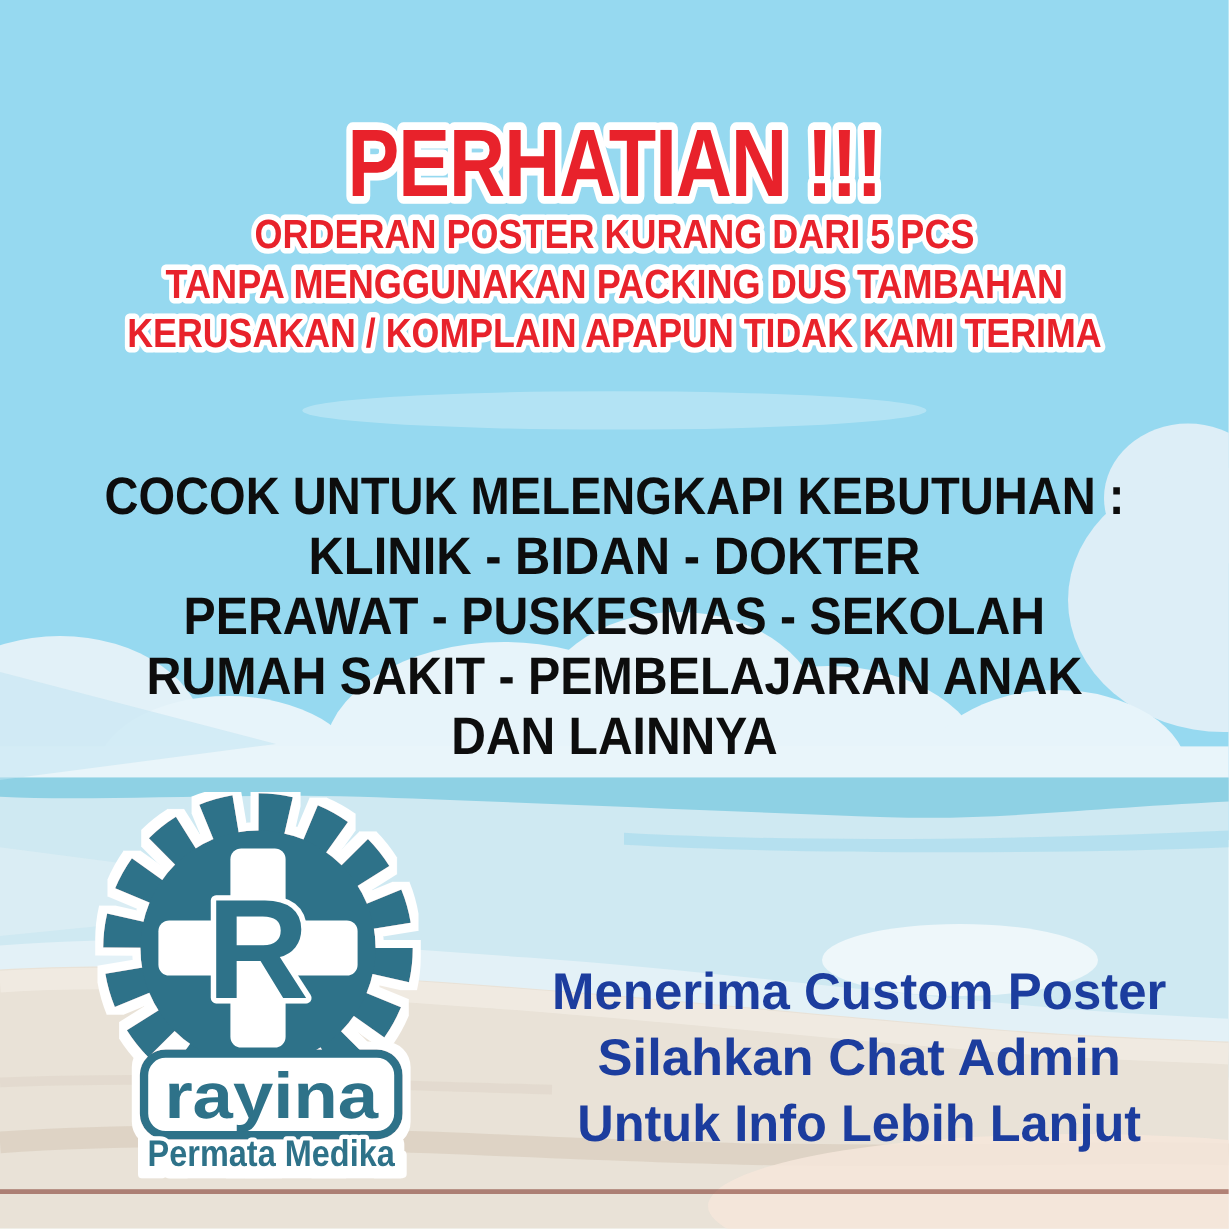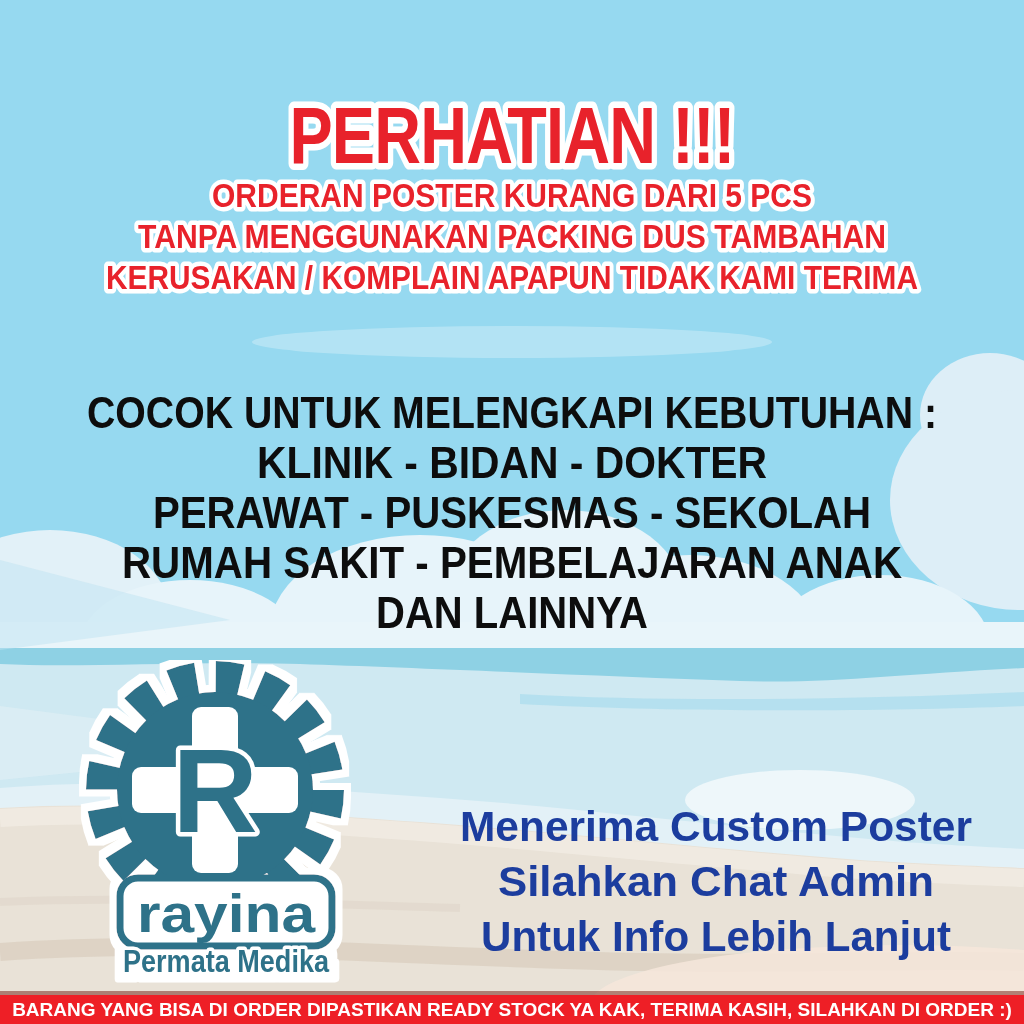--- a/index.html
+++ b/index.html
@@ -134,17 +134,14 @@
 
       <text class="logo-monogram" x="145" y="172" text-anchor="middle">R</text>
 
       <rect x="50" y="218" width="212" height="68" rx="18" fill="#ffffff" stroke="#2e7289" stroke-width="7"></rect>
       <text class="logo-brand" x="156" y="272" text-anchor="middle" textLength="178" lengthAdjust="spacingAndGlyphs">rayina</text>
       <text class="logo-sub" x="156" y="312" text-anchor="middle" textLength="206" lengthAdjust="spacingAndGlyphs">Permata Medika</text>
     </g>
   </svg>
 
   <div class="footer-shadow"></div>
-  <div class="footer-bar">
-    <span>BARANG YANG BISA DI ORDER DIPASTIKAN READY STOCK YA KAK, TERIMA KASIH, SILAHKAN DI ORDER :)</span>
-  </div>
 
 </div>
 
 </body></html>

